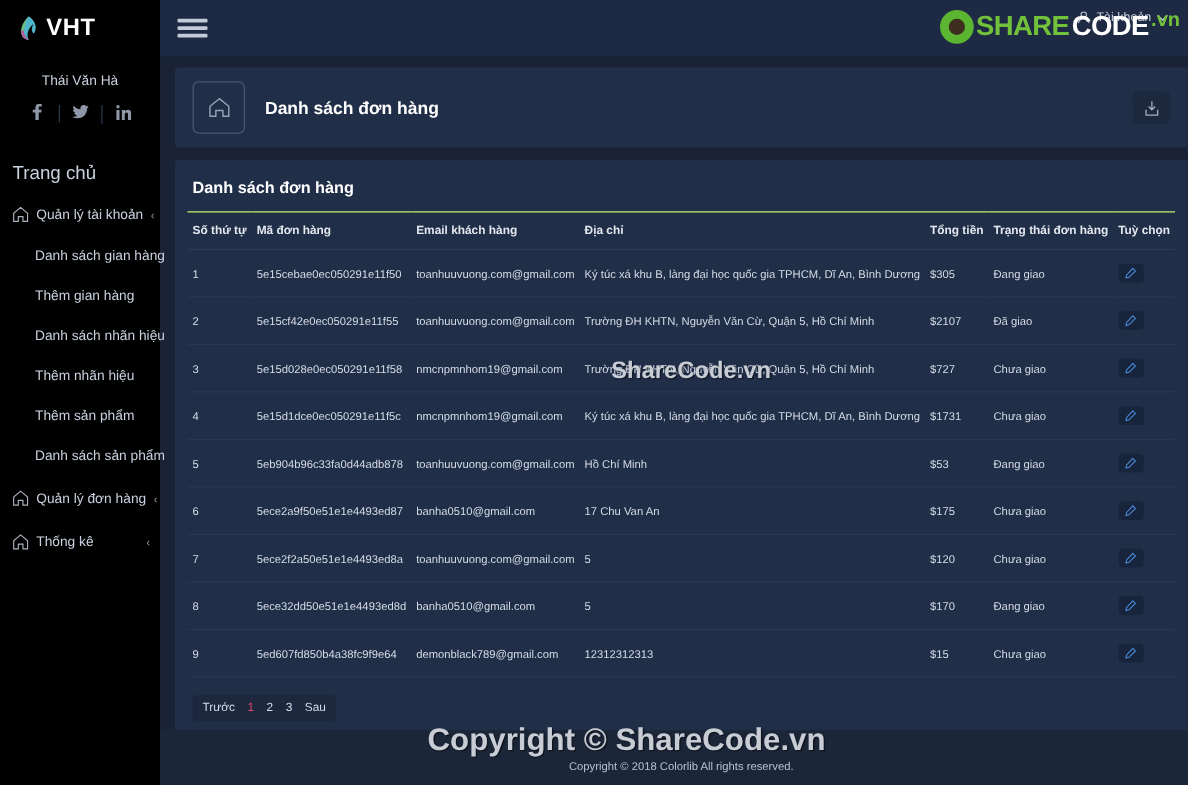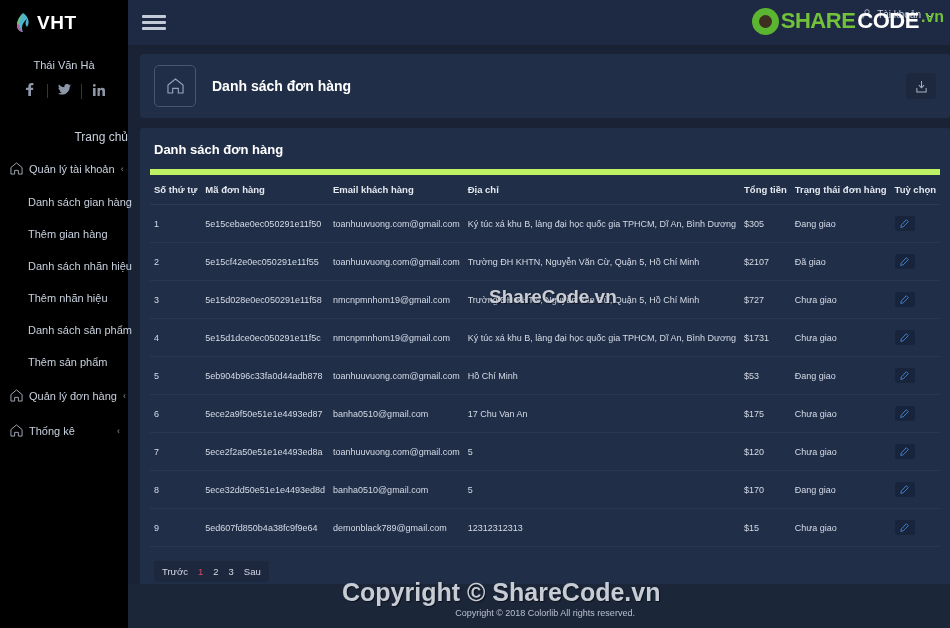--- a/index.html
+++ b/index.html
@@ -35,21 +35,21 @@
     align-items: center; gap: 0;
   }
   .social {
     width: 34px; text-align: center; color: #8e97a8;
     font-size: 12px; line-height: 14px; cursor: pointer;
   }
   .social + .social { border-left: 1px solid #2b3650; }
 
   .nav { margin-top: 24px; }
   .nav-top {
-    color: #c9d1de; font-size: 12px; padding: 7px 0 7px 10px; text-align: right;
+    color: #c9d1de; font-size: 15px; padding: 7px 0 7px 10px;
   }
   .nav-item {
     display: flex; align-items: center; gap: 6px;
     padding: 11px 8px 11px 10px;
     color: #c9d1de; font-size: 11px;
     cursor: pointer; position: relative;
   }
   .nav-item .ico { width: 13px; height: 13px; flex: 0 0 13px; opacity: .85; }
   .nav-item .lbl { flex: 1 1 auto; white-space: nowrap; }
   .nav-item .car { font-size: 9px; color: #8e97a8; }
@@ -111,21 +111,21 @@
   .card-title {
     color: #ffffff; font-size: 13px; font-weight: bold;
     padding: 0 4px 12px 4px;
   }
 
   table { width: 100%; border-collapse: collapse; }
   thead th {
     text-align: left; color: #e4e8ef;
     font-size: 9.5px; font-weight: bold;
     padding: 9px 4px;
-    border-top: 6px solid #bef264;
+    border-top: 1px solid #bef264;
     border-bottom: 1px solid #2d3a55;
     white-space: nowrap;
   }
   tbody td {
     color: #d5dbe6; font-size: 9px;
     padding: 11px 4px;
     border-bottom: 1px solid #2b3750;
     white-space: nowrap;
   }
   .c-stt  { width: 30px; }
@@ -246,22 +246,22 @@
         </span>
         <span class="lbl">Quản lý tài khoản</span>
         <span class="car">‹</span>
       </div>
 
 
       <a class="nav-sub">Danh sách gian hàng</a>
       <a class="nav-sub">Thêm gian hàng</a>
       <a class="nav-sub">Danh sách nhãn hiệu</a>
       <a class="nav-sub">Thêm nhãn hiệu</a>
+      <a class="nav-sub">Thêm sản phẩm</a>
       <a class="nav-sub">Danh sách sản phẩm</a>
-      <a class="nav-sub">Thêm sản phẩm</a>
 
       <div class="nav-item">
         <span class="ico">
           <svg width="13" height="13" viewBox="0 0 14 14">
               <path d="M7 1 1 6v7h4V9h4v4h4V6z" fill="none" stroke="#c9d1de" stroke-width="1"></path>
             </svg>
         </span>
         <span class="lbl">Quản lý đơn hàng</span>
         <span class="car">‹</span>
       </div>

